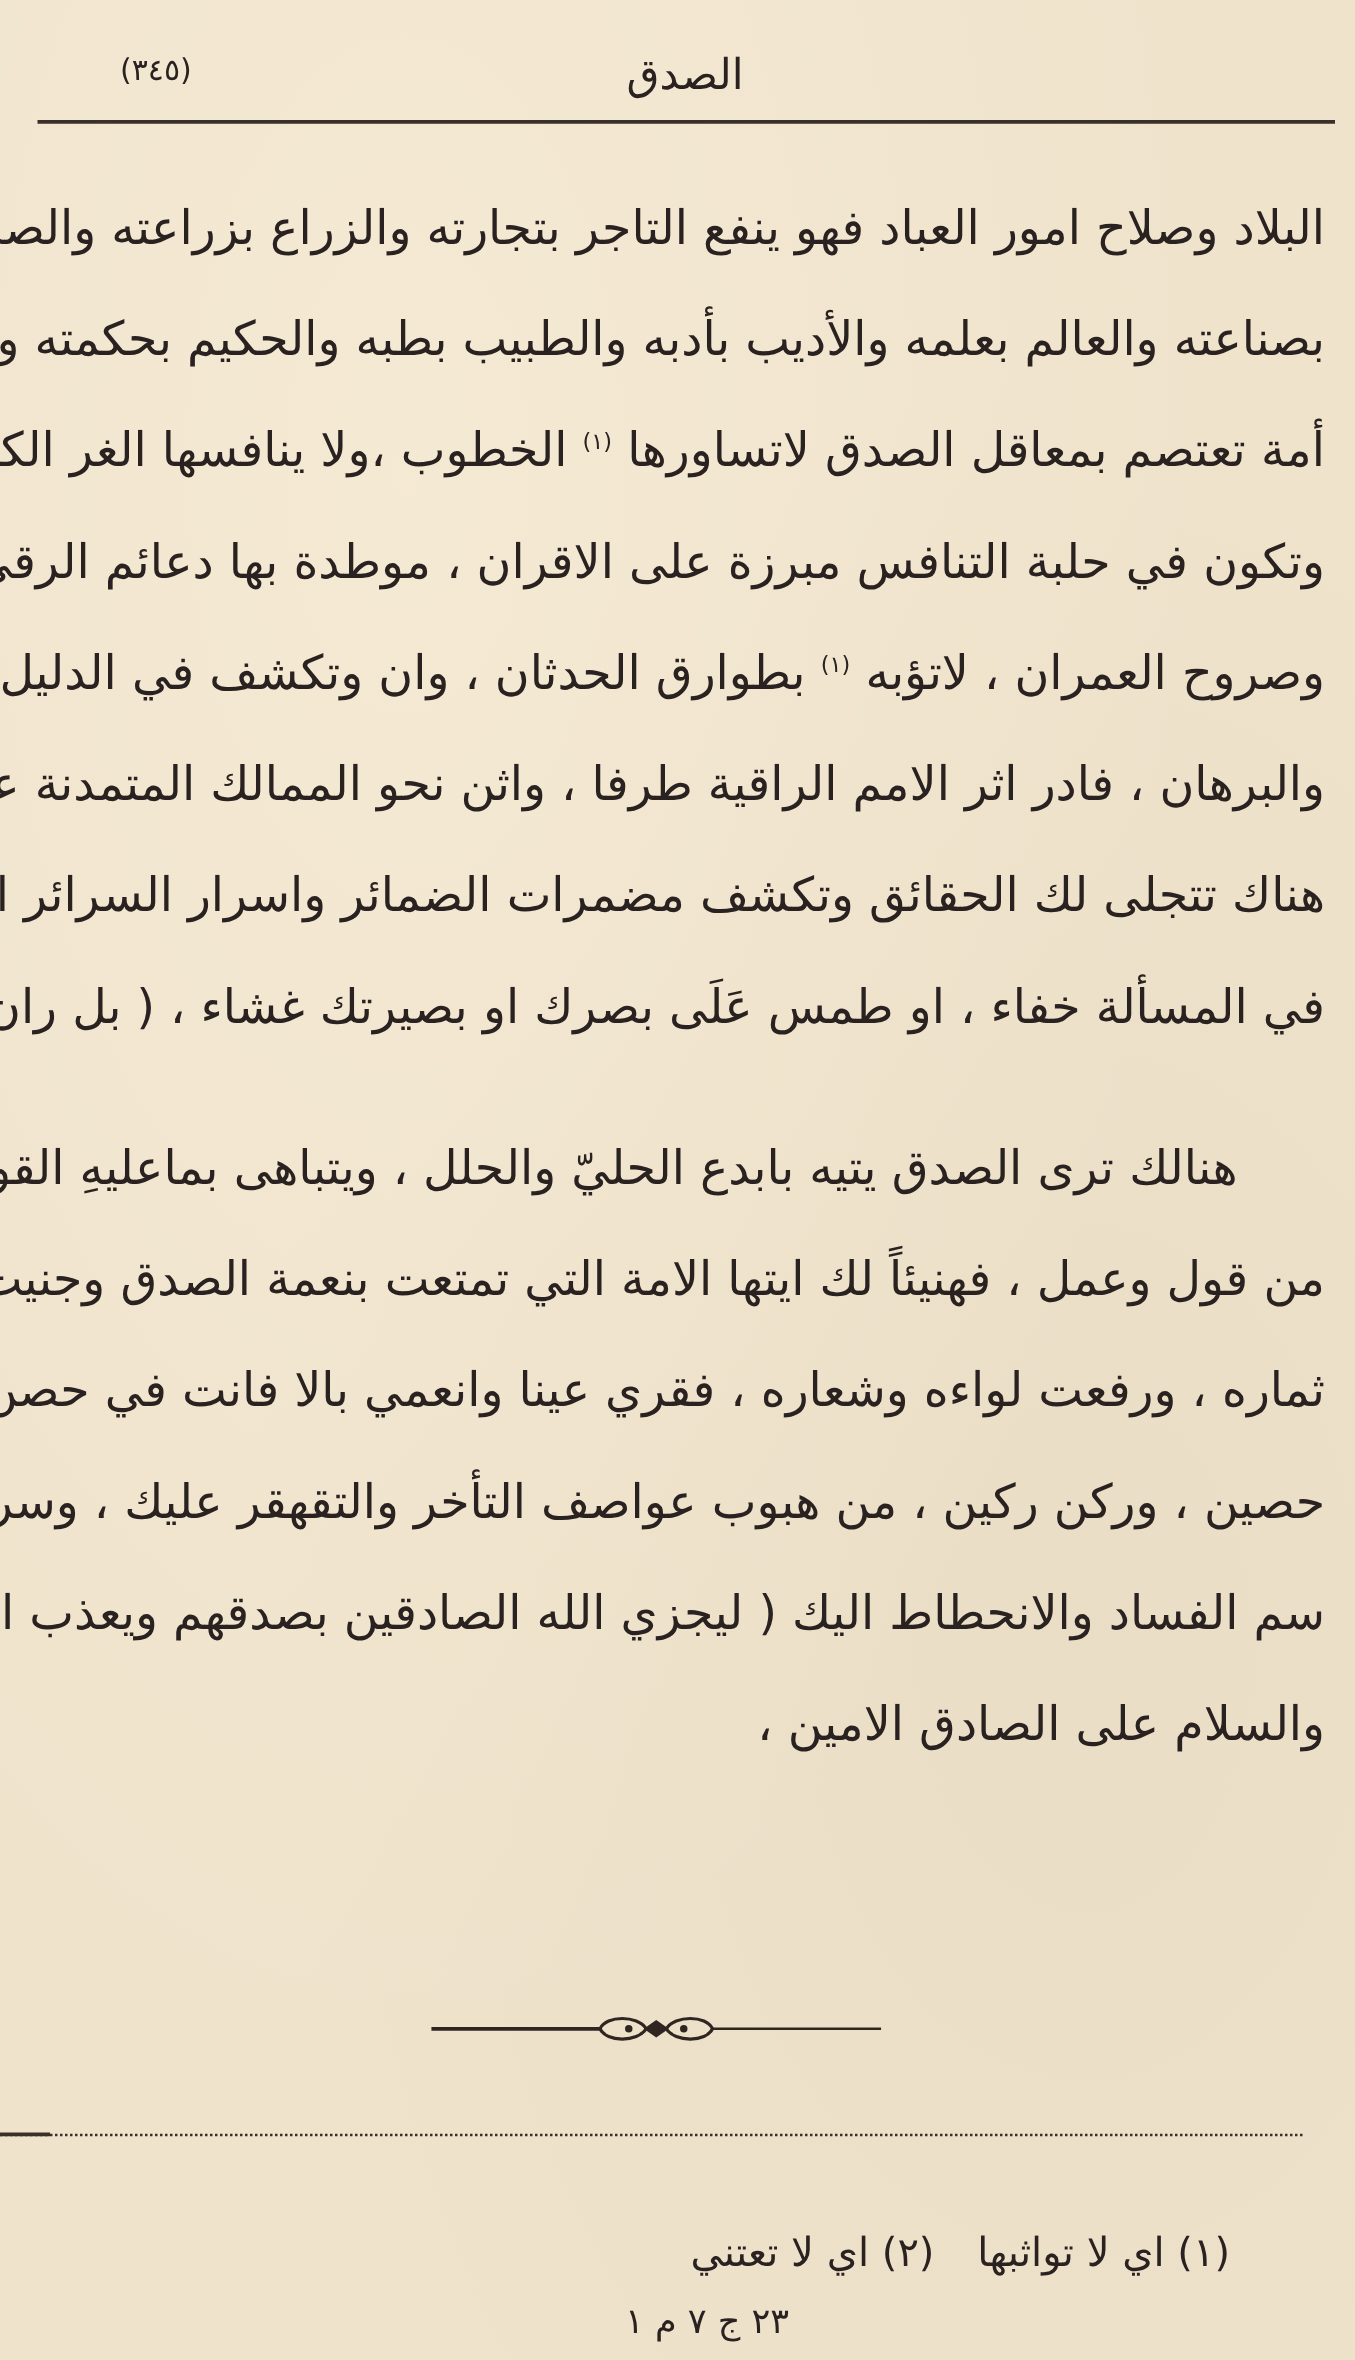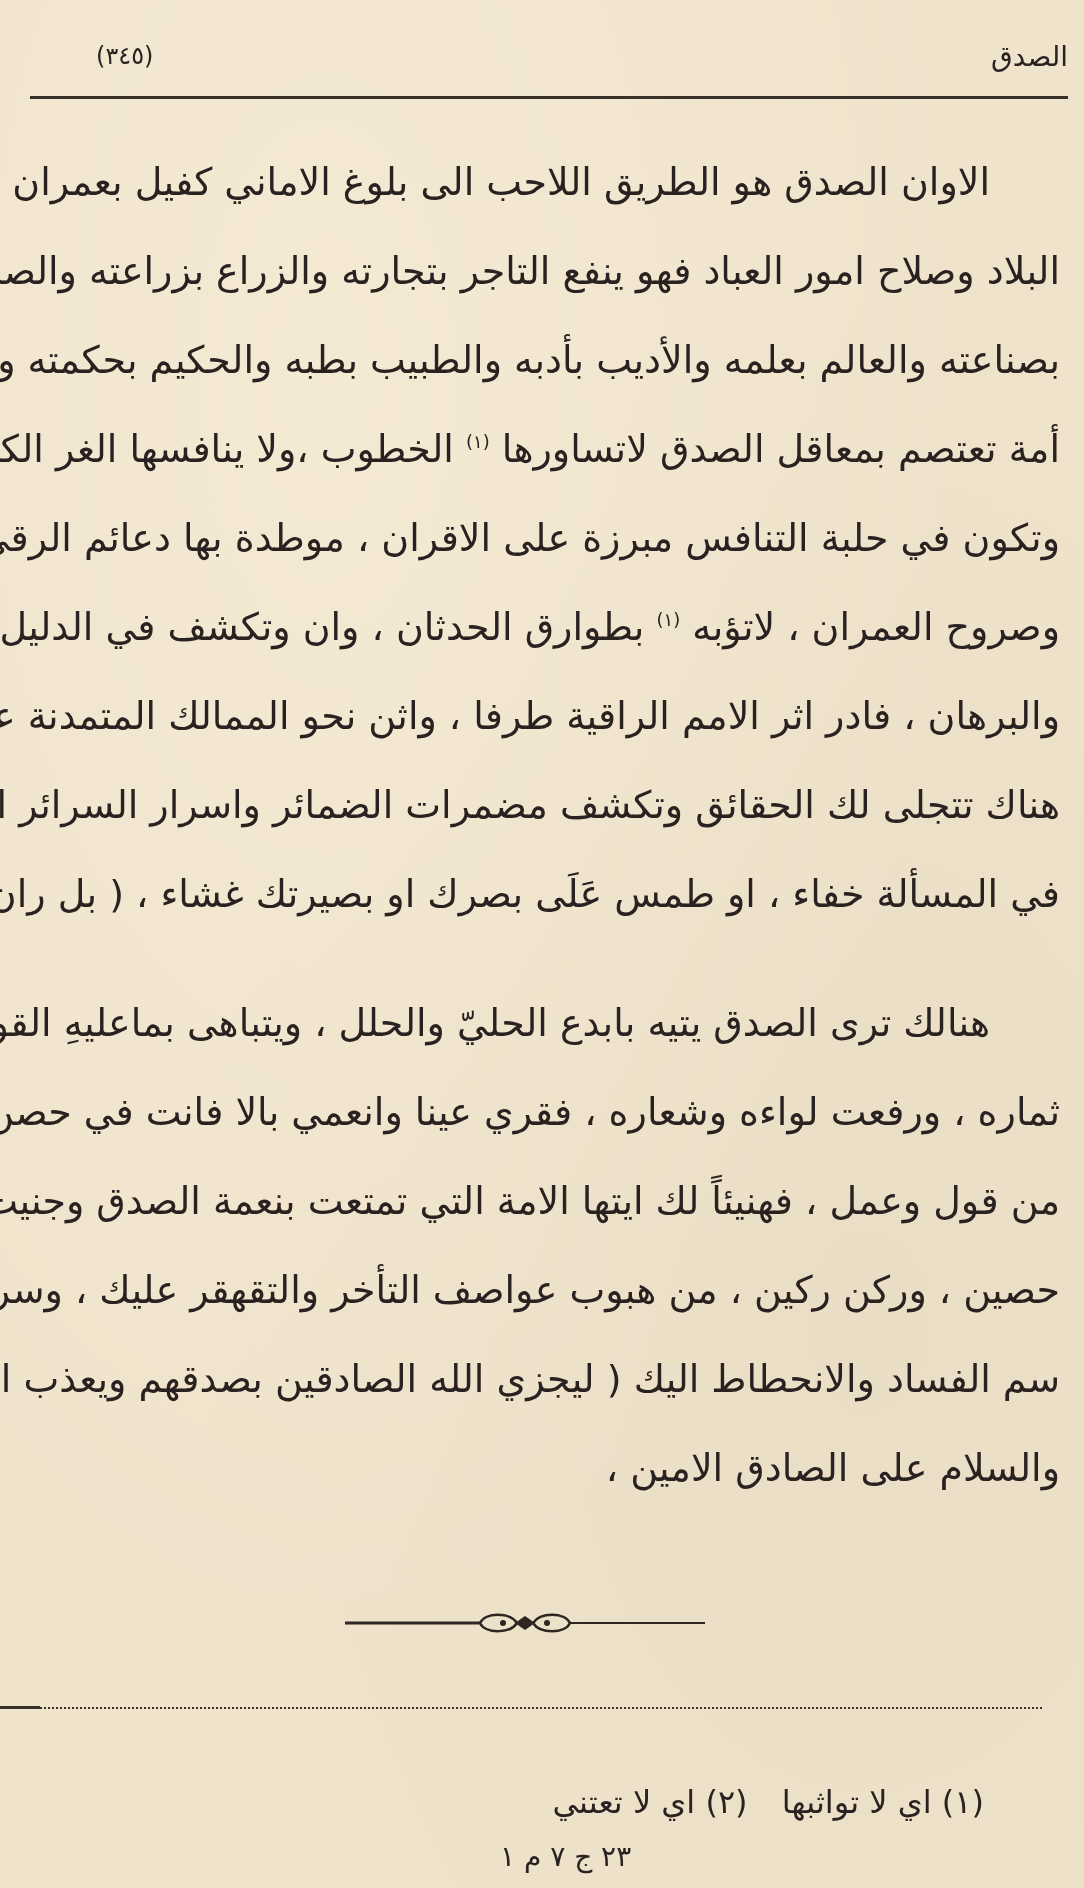--- a/index.html
+++ b/index.html
@@ -37,21 +37,22 @@
       top: 2px;
       font-size: 24px;
       direction: rtl;
       unicode-bidi: isolate;
     }
     .running-title {
       position: absolute;
       left: 0;
       right: 0;
       top: 0;
-      font-size: 28px;
+      text-align: center;
+      font-size: 34px;
       direction: rtl;
     }
     .header-rule {
       position: absolute;
       top: 96px;
       left: 30px;
       width: 1038px;
       height: 3px;
       background: #3a302a;
     }
@@ -143,43 +144,42 @@
 <div class="page">
 
   <div class="header">
     <div class="page-number">(٣٤٥)</div>
     <div class="running-title">الصدق</div>
   </div>
   <div class="header-rule"></div>
 
   <div class="body-text">
     <div class="para">
-      <span class="line first">الاوان الصدق هو الطريق اللاحب الى بلوغ الاماني كفيل بعمران</span>
       <span class="line">البلاد وصلاح امور العباد فهو ينفع التاجر بتجارته والزراع بزراعته والصانع</span>
       <span class="line">بصناعته والعالم بعلمه والأديب بأدبه والطبيب بطبه والحكيم بحكمته وان</span>
       <span class="line">
         <span>أمة تعتصم بمعاقل الصدق لاتساورها</span>
         <span class="fn-mark">(١)</span>
         <span>الخطوب ،ولا ينافسها الغر الكذوب ،</span>
       </span>
       <span class="line">وتكون في حلبة التنافس مبرزة على الاقران ، موطدة بها دعائم الرقى</span>
       <span class="line">
         <span>وصروح العمران ، لاتؤبه</span>
         <span class="fn-mark">(١)</span>
         <span>بطوارق الحدثان ، وان وتكشف في الدليل</span>
       </span>
       <span class="line">والبرهان ، فادر اثر الامم الراقية طرفا ، واثن نحو الممالك المتمدنة عطفا ،</span>
       <span class="line">هناك تتجلى لك الحقائق وتكشف مضمرات الضمائر واسرار السرائر ان كان</span>
       <span class="line">في المسألة خفاء ، او طمس عَلَى بصرك او بصيرتك غشاء ، ( بل ران على</span>
     </div>
     <div class="para-gap"></div>
     <div class="para">
       <span class="line first">هنالك ترى الصدق يتيه بابدع الحليّ والحلل ، ويتباهى بماعليهِ القوم</span>
+      <span class="line">من قول وعمل ، فهنيئاً لك ايتها الامة التي تمتعت بنعمة الصدق وجنيت</span>
       <span class="line">ثماره ، ورفعت لواءه وشعاره ، فقري عينا وانعمي بالا فانت في حصن</span>
-      <span class="line">من قول وعمل ، فهنيئاً لك ايتها الامة التي تمتعت بنعمة الصدق وجنيت</span>
       <span class="line">حصين ، وركن ركين ، من هبوب عواصف التأخر والتقهقر عليك ، وسريان</span>
       <span class="line">سم الفساد والانحطاط اليك ( ليجزي الله الصادقين بصدقهم ويعذب المنافقين )</span>
       <span class="line short">والسلام على الصادق الامين ،</span>
     </div>
   </div>
 
   <div class="ornament">
     <svg width="360" height="30" viewBox="0 0 360 30">
       <line x1="0" y1="15" x2="135" y2="15" stroke="#2f2622" stroke-width="3"></line>
       <line x1="225" y1="15" x2="360" y2="15" stroke="#2f2622" stroke-width="2"></line>

